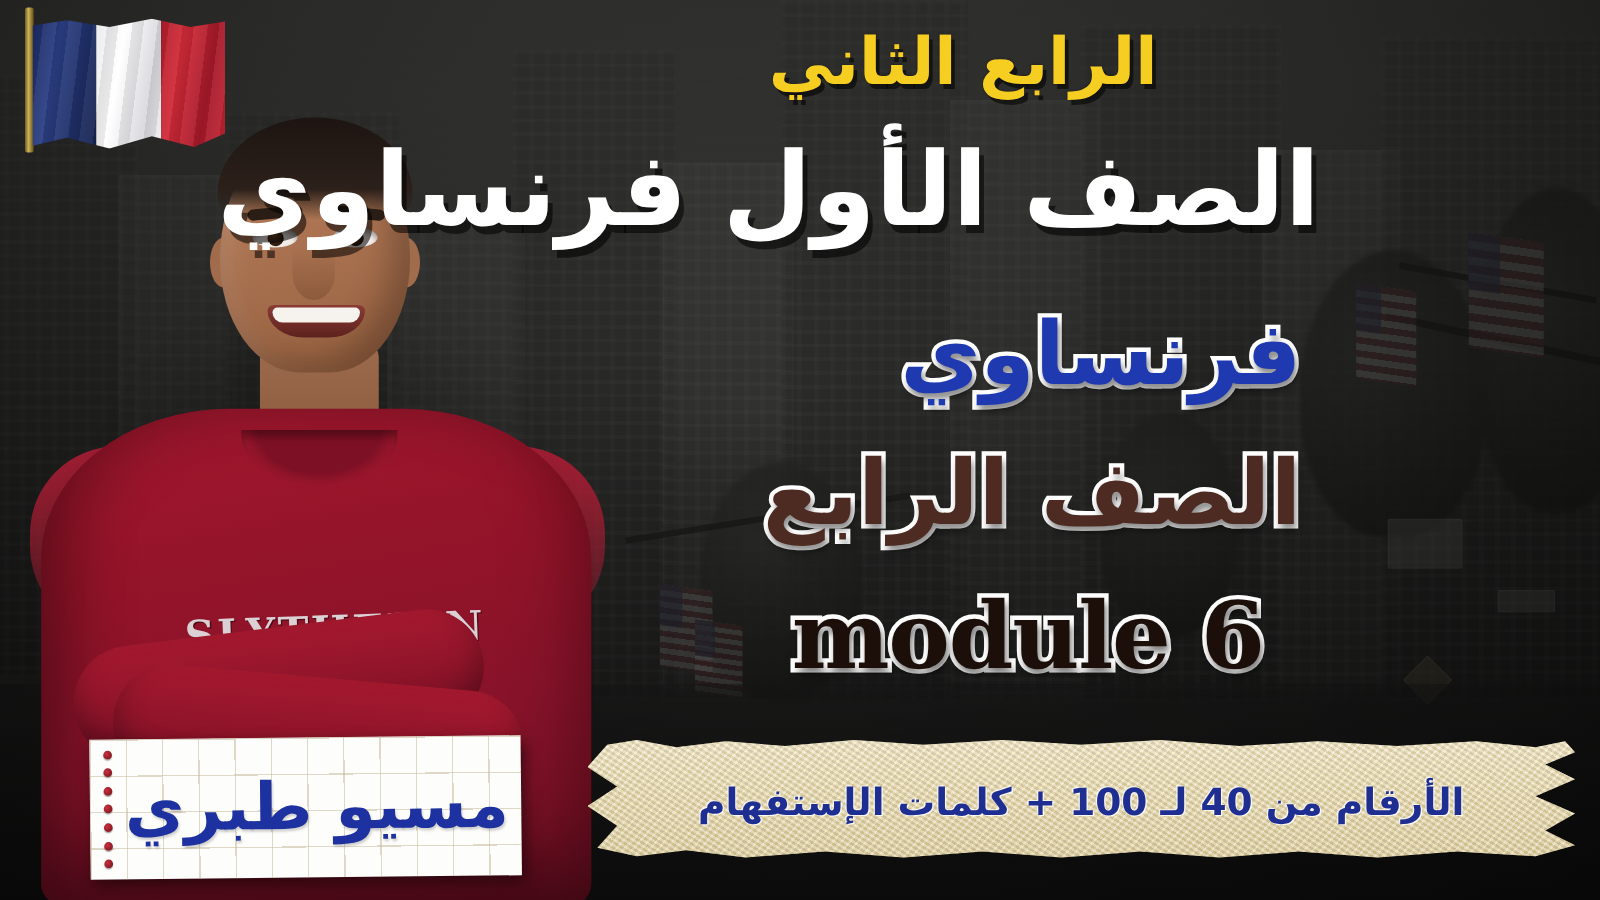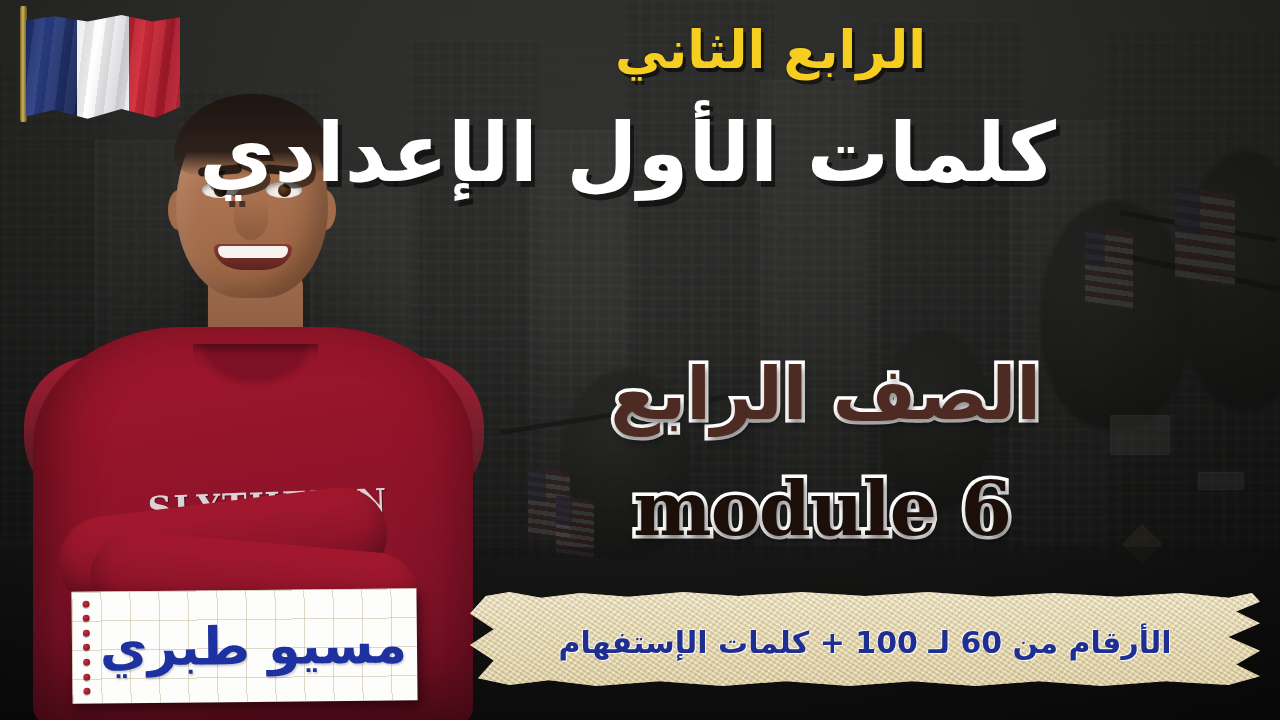--- a/index.html
+++ b/index.html
@@ -447,29 +447,30 @@
     <div class="p-eye l"></div>
     <div class="p-eye r"></div>
     <div class="p-nose"></div>
     <div class="p-mouth">
       <div class="p-teeth"></div>
     </div>
   </div>
 
   <div class="titles">
     <div class="t-line t-term">الرابع الثاني</div>
-    <div class="t-line t-grade">كلمات الأول الإعدادي</div>
+    <div class="t-line t-grade">الصف الأول فرنساوي</div>
     <div class="t-subjrow">
+      <span class="t-subject">فرنساوي</span>
     </div>
     <div class="t-line t-lesson">الصف الرابع</div>
     <div class="t-line t-module">module 6</div>
   </div>
 
   <div class="banner">
-    <span class="banner-text">الأرقام من 60 لـ 100 + كلمات الإستفهام</span>
+    <span class="banner-text">الأرقام من 40 لـ 100 + كلمات الإستفهام</span>
   </div>
 
   <div class="namecard">
     <div class="punches">
       <span class="punch"></span>
       <span class="punch"></span>
       <span class="punch"></span>
       <span class="punch"></span>
       <span class="punch"></span>
       <span class="punch"></span>

